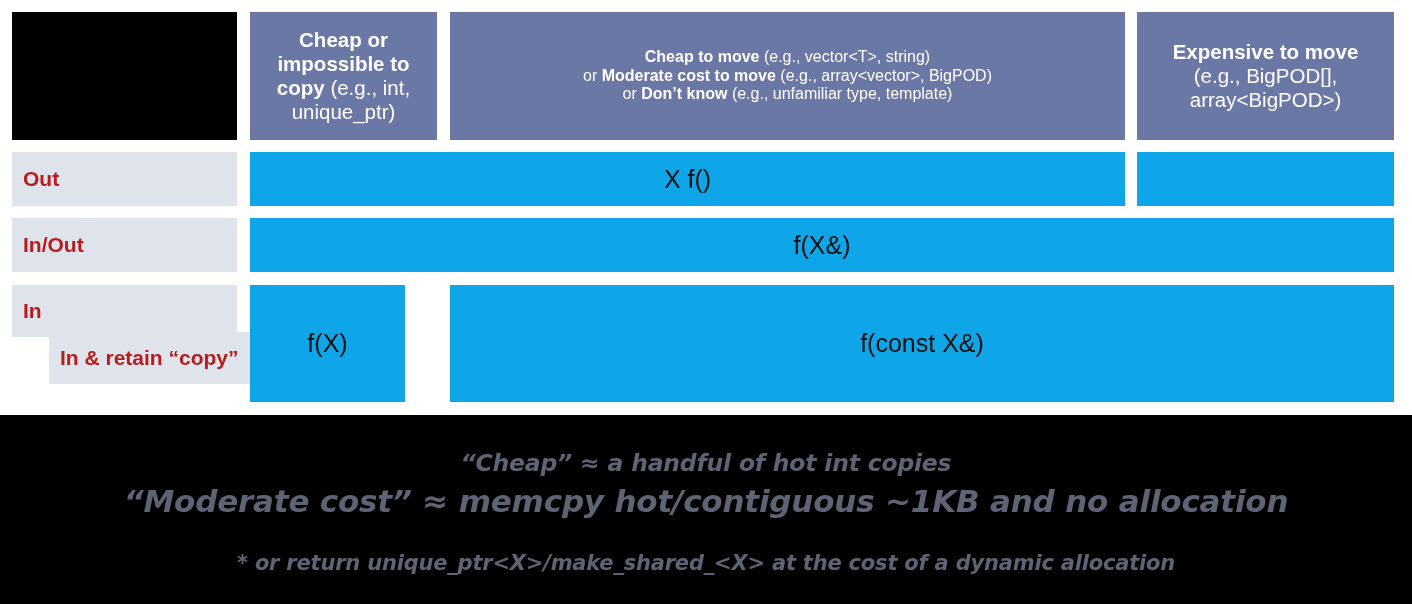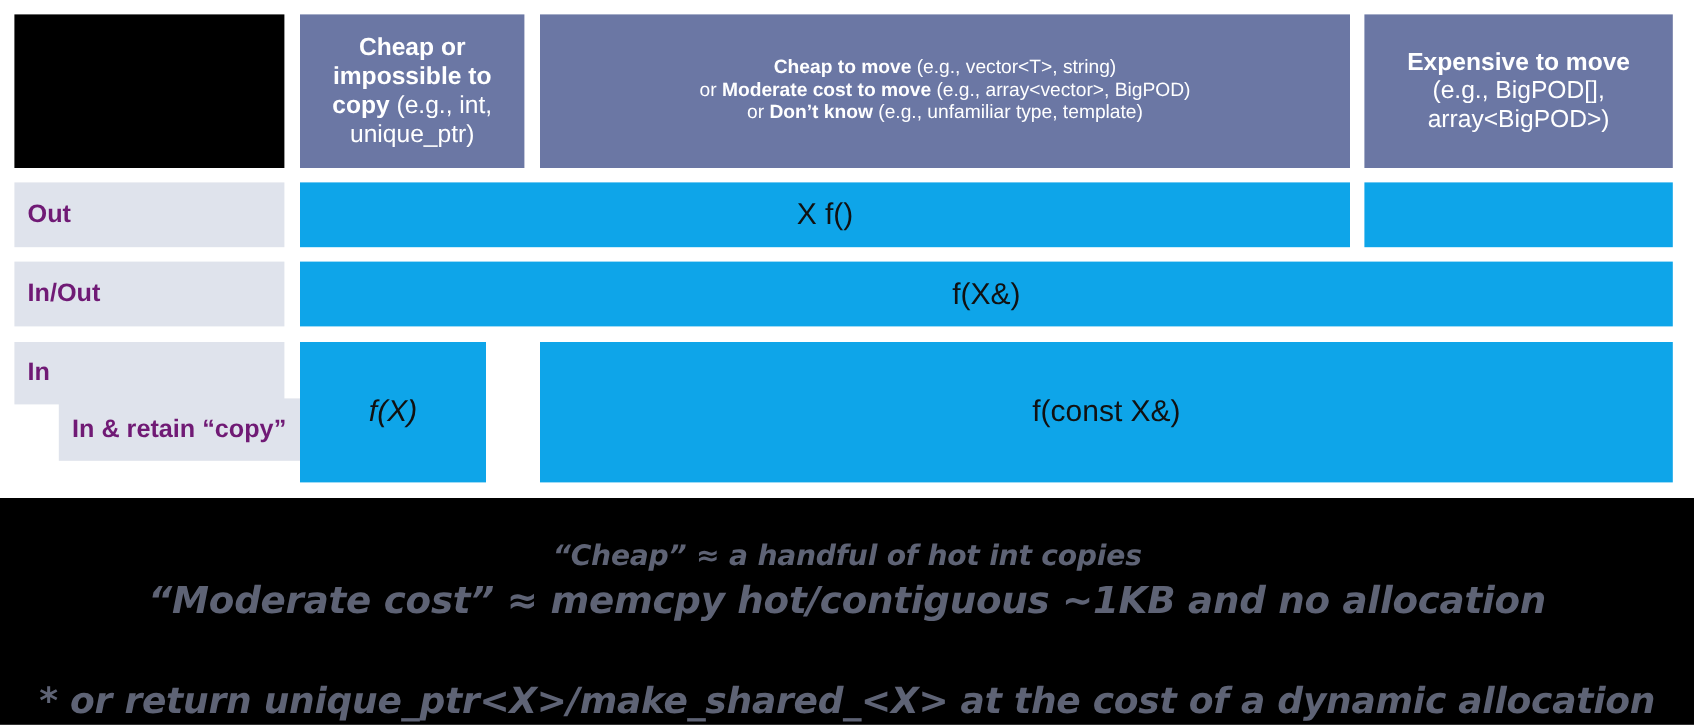--- a/index.html
+++ b/index.html
@@ -47,21 +47,21 @@
   .hdr-mid { font-size: 16px; }
 
   
   .corner {
     background: #000000;
   }
 
   
   .rowlabel {
     background: #dfe3ec;
-    color: #701a75;
+    color: #b91c1c;
     font-size: 21px;
     font-weight: 700;
     justify-content: flex-start;
     text-align: left;
     padding-left: 11px;
   }
 
   
   .body-cell {
     background: #0ea5e9;
@@ -85,21 +85,21 @@
     width: 1412px;
     text-align: center;
     color: #5e6375;
     font-family: "DejaVu Sans", sans-serif;
     font-style: italic;
     font-weight: 700;
     letter-spacing: -0.2px;
   }
   .f1 { top: 449px; font-size: 23.5px; }
   .f2 { top: 483px; font-size: 31px; }
-  .f3 { top: 567px; font-size: 30px; }
+  .f3 { top: 551px; font-size: 21px; }
 </style>
 </head>
 <body>
 
 <div id="page">
 
   <div class="cell corner" style="left:12px; top:12px; width:225px; height:128px;"></div>
 
   <div class="cell hdr" style="left:250px; top:12px; width:187px; height:128px;">
     <div>
@@ -150,21 +150,21 @@
   </div>
 
   <div class="cell body-cell" style="left:250px; top:218px; width:1144px; height:54px;">
     <span>f(X&amp;)</span>
   </div>
 
   <div class="cell body-cell" style="left:1137px; top:152px; width:257px; height:54px;">
     <span></span>
   </div>
 
-  <div class="cell body-cell" style="left:250px; top:285px; width:155px; height:117px;font-style:italic;">
+  <div class="cell body-cell" style="left:250px; top:285px; width:155px; height:117px;">
     <span>f(X)</span>
   </div>
 
   <div class="cell body-cell" style="left:450px; top:285px; width:944px; height:117px;">
     <span>f(const X&amp;)</span>
   </div>
 
   <div class="footer-band"></div>
 
   <div class="footer-text f1">“Cheap”  ≈ a handful of hot int copies</div>

